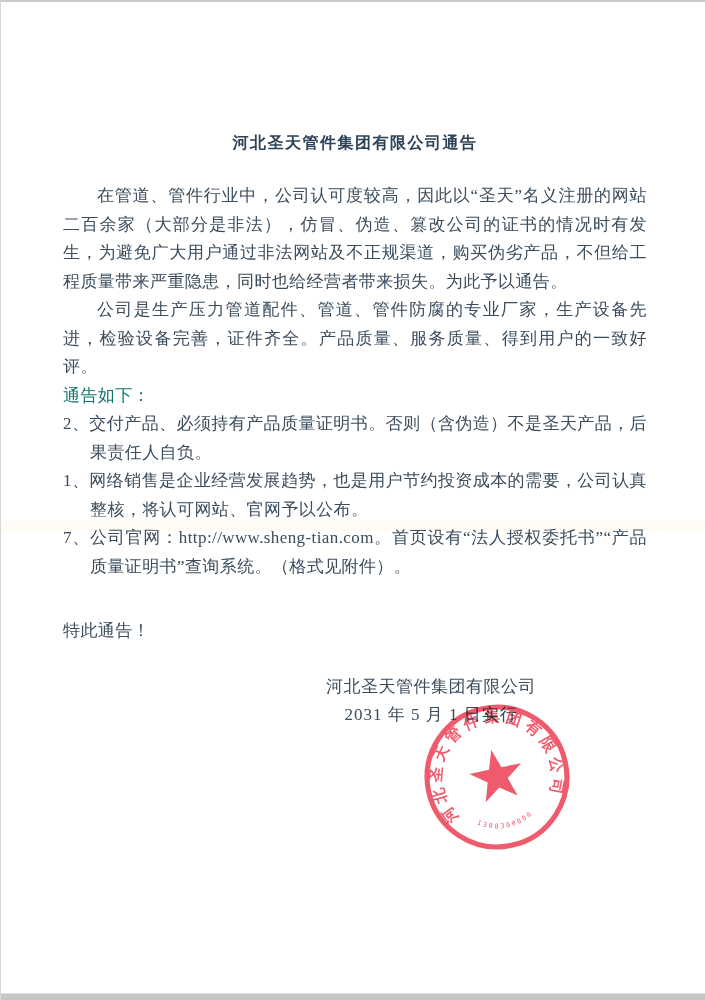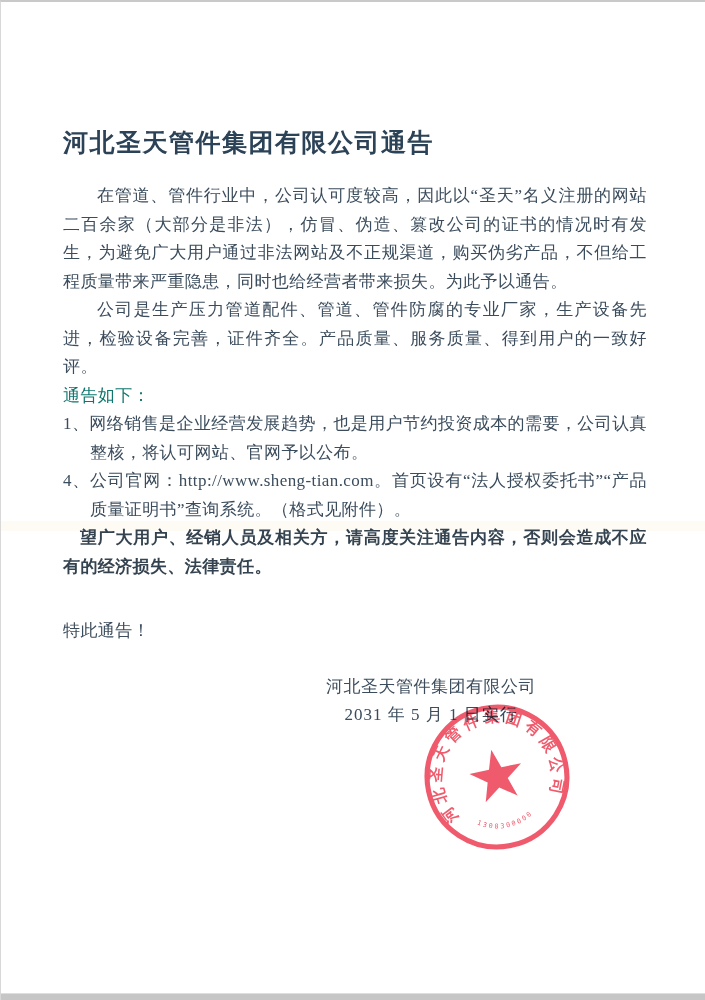--- a/index.html
+++ b/index.html
@@ -31,22 +31,22 @@
     background:#fdf7ec;opacity:.55;pointer-events:none;
   }
   .content{
     position:relative;
     padding:126px 58px 0 62px;
     font-size:17px;
     line-height:28.5px;
     letter-spacing:.4px;
   }
   h1.title{
-    text-align:left;
-    font-size:25px;
+    text-align:center;
+    font-size:16px;
     font-weight:bold;
     color:var(--title-color);
     letter-spacing:1.5px;
     line-height:30px;
     margin-bottom:24px;
   }
   p.body-para{
     text-indent:2em;
     text-align:justify;
   }
@@ -96,24 +96,24 @@
 
   <div class="content">
 
     <h1 class="title">河北圣天管件集团有限公司通告</h1>
 
     <p class="body-para">在管道、管件行业中，公司认可度较高，因此以“圣天”名义注册的网站二百余家（大部分是非法），仿冒、伪造、篡改公司的证书的情况时有发生，为避免广大用户通过非法网站及不正规渠道，购买伪劣产品，不但给工程质量带来严重隐患，同时也给经营者带来损失。为此予以通告。</p>
     <p class="body-para">公司是生产压力管道配件、管道、管件防腐的专业厂家，生产设备先进，检验设备完善，证件齐全。产品质量、服务质量、得到用户的一致好评。</p>
 
     <div class="list-heading">通告如下：</div>
 
+    <div class="notice-item">2、交付产品、必须持有产品质量证明书。否则（含伪造）不是圣天产品，后果责任人自负。</div>
     <div class="notice-item">1、网络销售是企业经营发展趋势，也是用户节约投资成本的需要，公司认真整核，将认可网站、官网予以公布。</div>
-    <div class="notice-item">4、公司官网：http://www.sheng-tian.com。首页设有“法人授权委托书”“产品质量证明书”查询系统。（格式见附件）。</div>
+    <div class="notice-item">7、公司官网：http://www.sheng-tian.com。首页设有“法人授权委托书”“产品质量证明书”查询系统。（格式见附件）。</div>
 
-    <p class="closing">望广大用户、经销人员及相关方，请高度关注通告内容，否则会造成不应有的经济损失、法律责任。</p>
 
     <div class="end-line">特此通告！</div>
 
     <div class="signature">
       <div class="company">河北圣天管件集团有限公司</div>
       <div class="date">2031 年 5 月 1 日实行</div>
     </div>
 
   </div>
 

